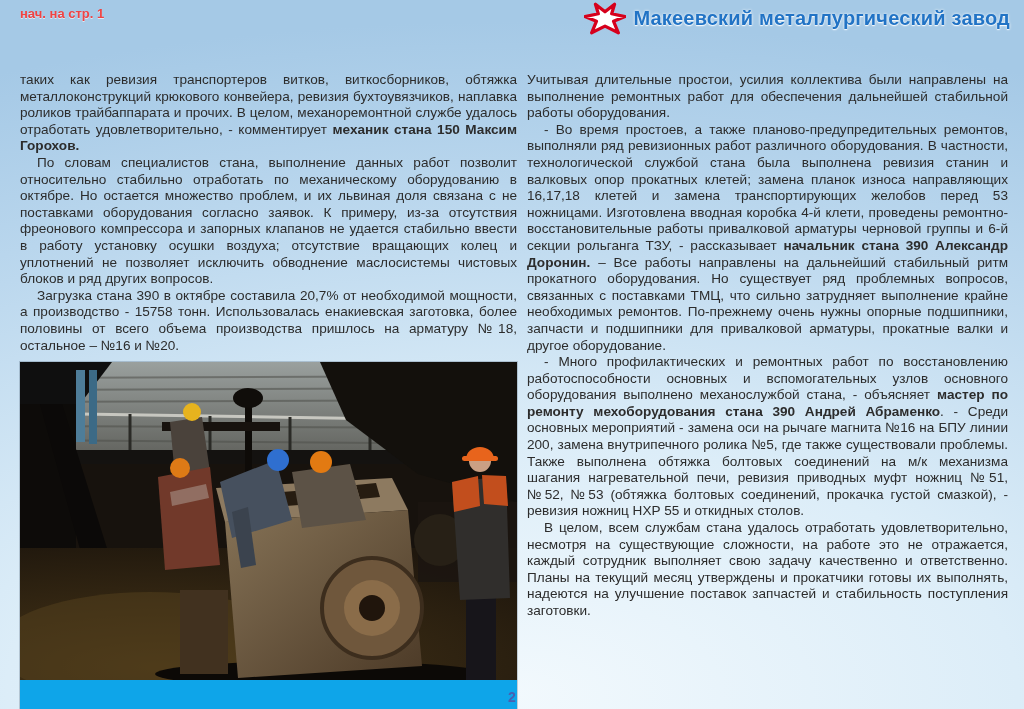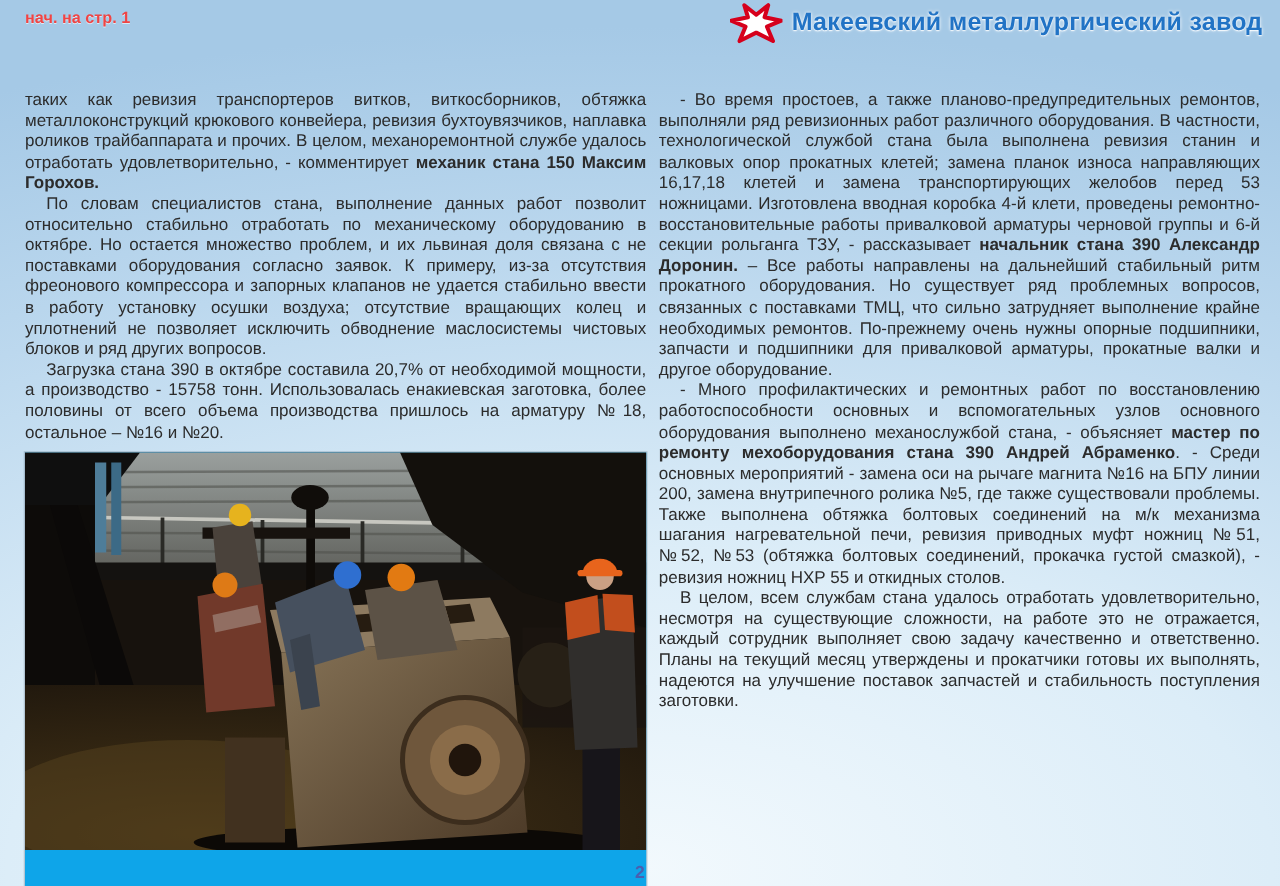--- a/index.html
+++ b/index.html
@@ -166,20 +166,21 @@
         </svg>
 
         <figcaption class="caption">
           <span>Слесари-ремонтники блочной мастерской совместно с ХТЗ производят</span><br>
         </figcaption>
       </figure>
     </div>
 
     <div class="col right">
       <div>
+          <p class="para"><span>Учитывая длительные простои, усилия коллектива были направлены на выполнение ремонтных работ для обеспечения дальнейшей стабильной работы оборудования.</span></p>
           <p class="para indent"><span>- Во время простоев, а также планово-предупредительных ремонтов, выполняли ряд ревизионных работ различного оборудования. В частности, технологической службой стана была выполнена ревизия станин и валковых опор прокатных клетей; замена планок износа направляющих 16,17,18 клетей и замена транспортирующих желобов перед 53 ножницами. Изготовлена вводная коробка 4-й клети, проведены ремонтно-восстановительные работы привалковой арматуры черновой группы и 6-й секции рольганга ТЗУ, - рассказывает </span><span class="b">начальник стана 390 Александр Доронин.</span><span> – Все работы направлены на дальнейший стабильный ритм прокатного оборудования. Но существует ряд проблемных вопросов, связанных с поставками ТМЦ, что сильно затрудняет выполнение крайне необходимых ремонтов. По-прежнему очень нужны опорные подшипники, запчасти и подшипники для привалковой арматуры, прокатные валки и другое оборудование.</span></p>
           <p class="para indent"><span>- Много профилактических и ремонтных работ по восстановлению работоспособности основных и вспомогательных узлов основного оборудования выполнено механослужбой стана, - объясняет </span><span class="b">мастер по ремонту мехоборудования стана 390 Андрей Абраменко</span><span>. -  Среди основных мероприятий - замена оси на рычаге магнита №16 на БПУ линии 200, замена внутрипечного ролика №5, где также существовали проблемы. Также выполнена обтяжка болтовых соединений на м/к механизма шагания нагревательной печи, ревизия приводных муфт ножниц №51, №52, №53 (обтяжка болтовых соединений, прокачка густой смазкой), - ревизия ножниц НХР 55 и откидных столов.</span></p>
           <p class="para indent"><span>В целом, всем службам стана удалось отработать удовлетворительно, несмотря на существующие сложности, на работе это не отражается, каждый сотрудник выполняет свою задачу качественно и ответственно. Планы на текущий месяц утверждены и прокатчики готовы их выполнять, надеются на улучшение поставок запчастей и стабильность поступления заготовки.</span></p>
         </div>
     </div>
 
   </div>
 
   <div class="page-number">2</div>
 

